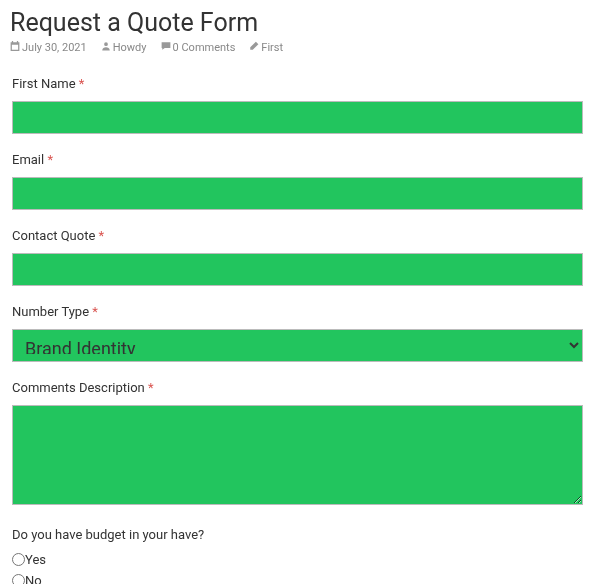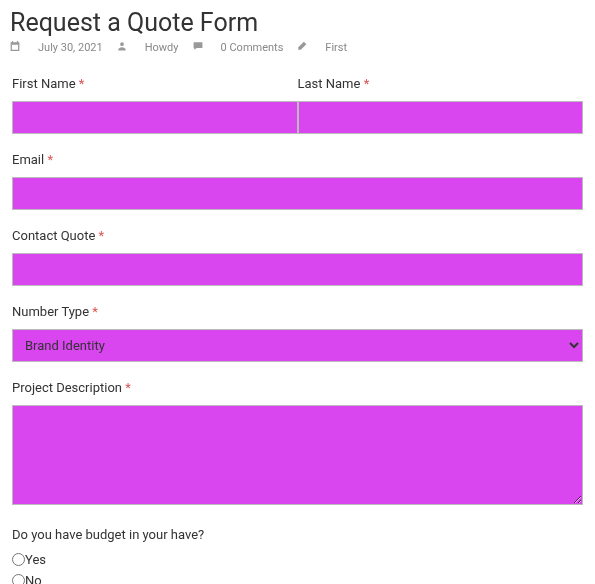--- a/index.html
+++ b/index.html
@@ -20,21 +20,21 @@
       font-size: 11px;
       color: #888;
       display: flex;
       align-items: center;
       gap: 14px;
       margin-bottom: 22px;
     }
     .meta .meta-item {
       display: inline-flex;
       align-items: center;
-      gap: 18px;
+      gap: 2px;
       justify-content: flex-end;
     }
     .meta svg { width: 10px; height: 10px; fill: #999; }
     .form { padding: 0 2px; }
     .field-label {
       font-size: 13px;
       color: #333;
       margin-bottom: 10px;
       display: block;
     }
@@ -42,23 +42,23 @@
     .row-2 {
       display: flex;
       margin-bottom: 18px;
     }
     .col { flex: 1; }
     .field-block { margin-bottom: 18px; }
     input[type="text"], select, textarea {
       width: 100%;
       border: 1px solid #bbb;
       padding: 7px 8px;
-      font-size: 13px;
+      font-size: 18px;
       font-family: inherit;
-      background: #d946ef;
+      background: #22c55e;
       color: #333;
     }
     input[type="text"] { height: 33px; }
     select { height: 33px; }
     textarea { height: 100px; resize: both; }
     .radio-group { margin-bottom: 18px; }
     .radio-option {
       display: flex;
       align-items: center;
       font-size: 13px;
@@ -112,27 +112,20 @@
 <div class="form">
 
   <div class="row-2">
     <div class="col">
       <label class="field-label">
         <span>First Name</span>
         <span class="req">*</span>
       </label>
       <input type="text" style="">
     </div>
-    <div class="col">
-      <label class="field-label">
-        <span>Last Name</span>
-        <span class="req">*</span>
-      </label>
-      <input type="text" style="">
-    </div>
   </div>
 
   <div class="field-block">
     <label class="field-label">
       <span>Email</span>
       <span class="req">*</span>
     </label>
     <input type="text" style="">
   </div>
 
@@ -149,21 +142,21 @@
       <span>Number Type</span>
       <span class="req">*</span>
     </label>
     <select>
       <option>Brand Identity</option>
     </select>
   </div>
 
   <div class="field-block">
     <label class="field-label">
-      <span>Project Description</span>
+      <span>Comments Description</span>
       <span class="req">*</span>
     </label>
     <textarea style=""></textarea>
   </div>
 
   <div class="radio-group">
     <label class="field-label">Do you have budget in your have?</label>
     <label class="radio-option">
       <input type="radio" name="budget" style="">
       <span>Yes</span>

